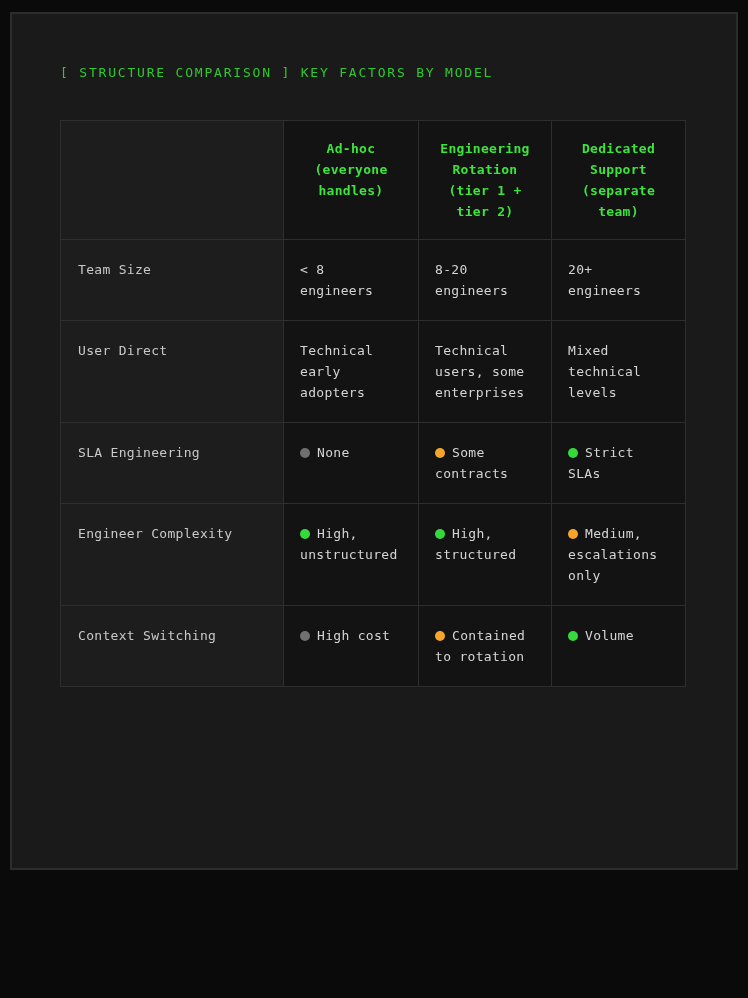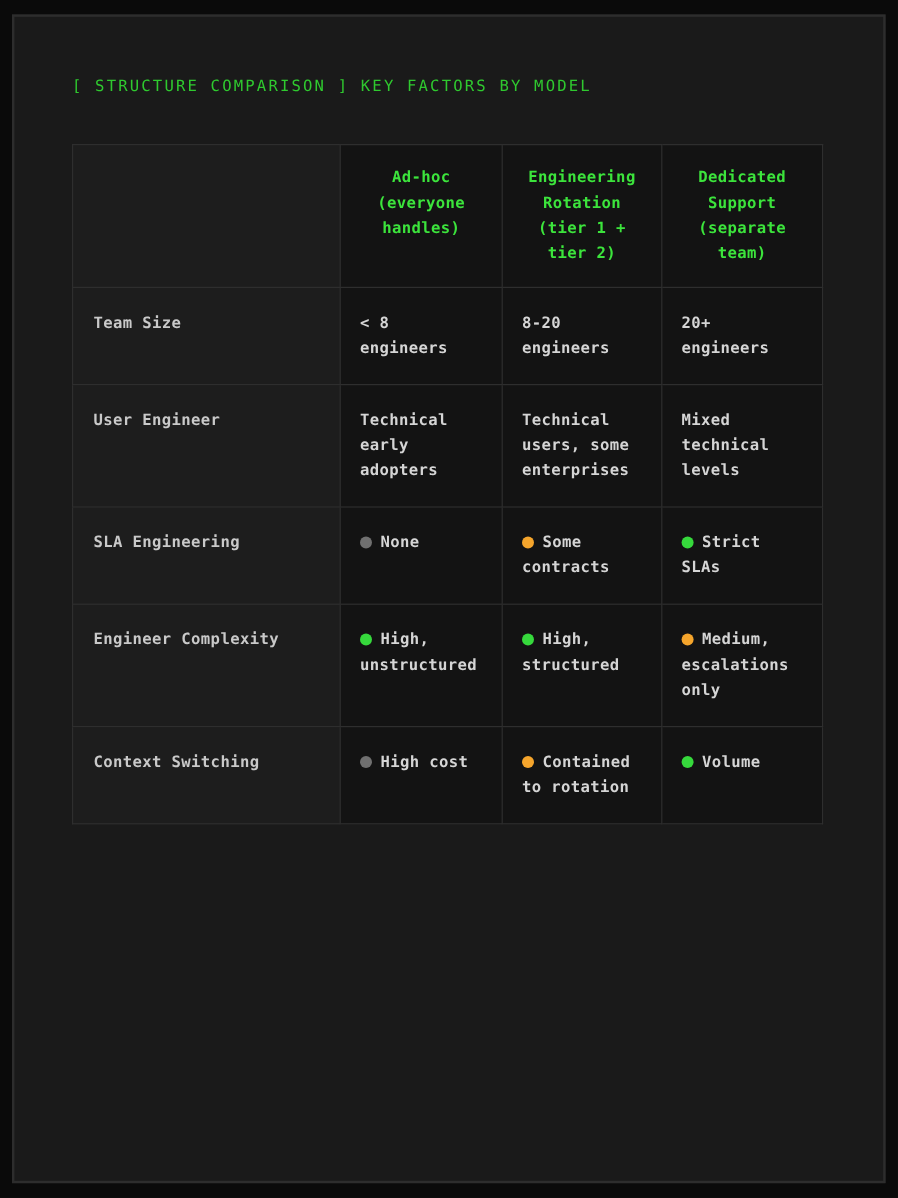--- a/index.html
+++ b/index.html
@@ -6,21 +6,21 @@
   html, body {
     width: 748px; height: 998px;
     background: #0a0a0a;
     font-family: "DejaVu Sans Mono", "Liberation Mono", monospace;
     position: relative;
     overflow: hidden;
   }
   .panel {
     position: absolute;
     left: 10px; top: 12px;
-    width: 728px; height: 974px;
+    width: 728px; height: 858px;
     background: #1a1a1a;
     border: 2px solid #2d2d2d;
   }
   .title {
     position: absolute;
     left: 48px; top: 51px;
     font-size: 13px;
     line-height: 16px;
     letter-spacing: 1.8px;
     color: var(--title-green, #2fc92f);
@@ -33,21 +33,21 @@
     border-collapse: collapse;
     table-layout: fixed;
     border-radius: 30px;
   }
   .cmp th, .cmp td {
     border: 1px solid #2e2e2e;
     vertical-align: top;
     font-size: 13px;
     line-height: 21px;
     letter-spacing: 0.3px;
-    font-weight: bold;
+    font-weight: normal;
   }
   .cmp th.corner, .cmp td.lbl {
     background: #1d1d1d;
     color: #c9c9c9;
     text-align: left;
     padding: 19px 14px 19px 17px;
   }
   .cmp th.hdr {
     background: #131313;
     color: var(--header-green, #3ce43c);
@@ -102,21 +102,21 @@
       <tr>
         <td class="lbl">Team Size</td>
         <td class="dat"><span class="ml">&lt; 8
 engineers</span></td>
         <td class="dat"><span class="ml">8-20
 engineers</span></td>
         <td class="dat"><span class="ml">20+
 engineers</span></td>
       </tr>
       <tr>
-        <td class="lbl">User Engineer</td>
+        <td class="lbl">User Direct</td>
         <td class="dat"><span class="ml">Technical
 early
 adopters</span></td>
         <td class="dat"><span class="ml">Technical
 users, some
 enterprises</span></td>
         <td class="dat"><span class="ml">Mixed
 technical
 levels</span></td>
       </tr>

